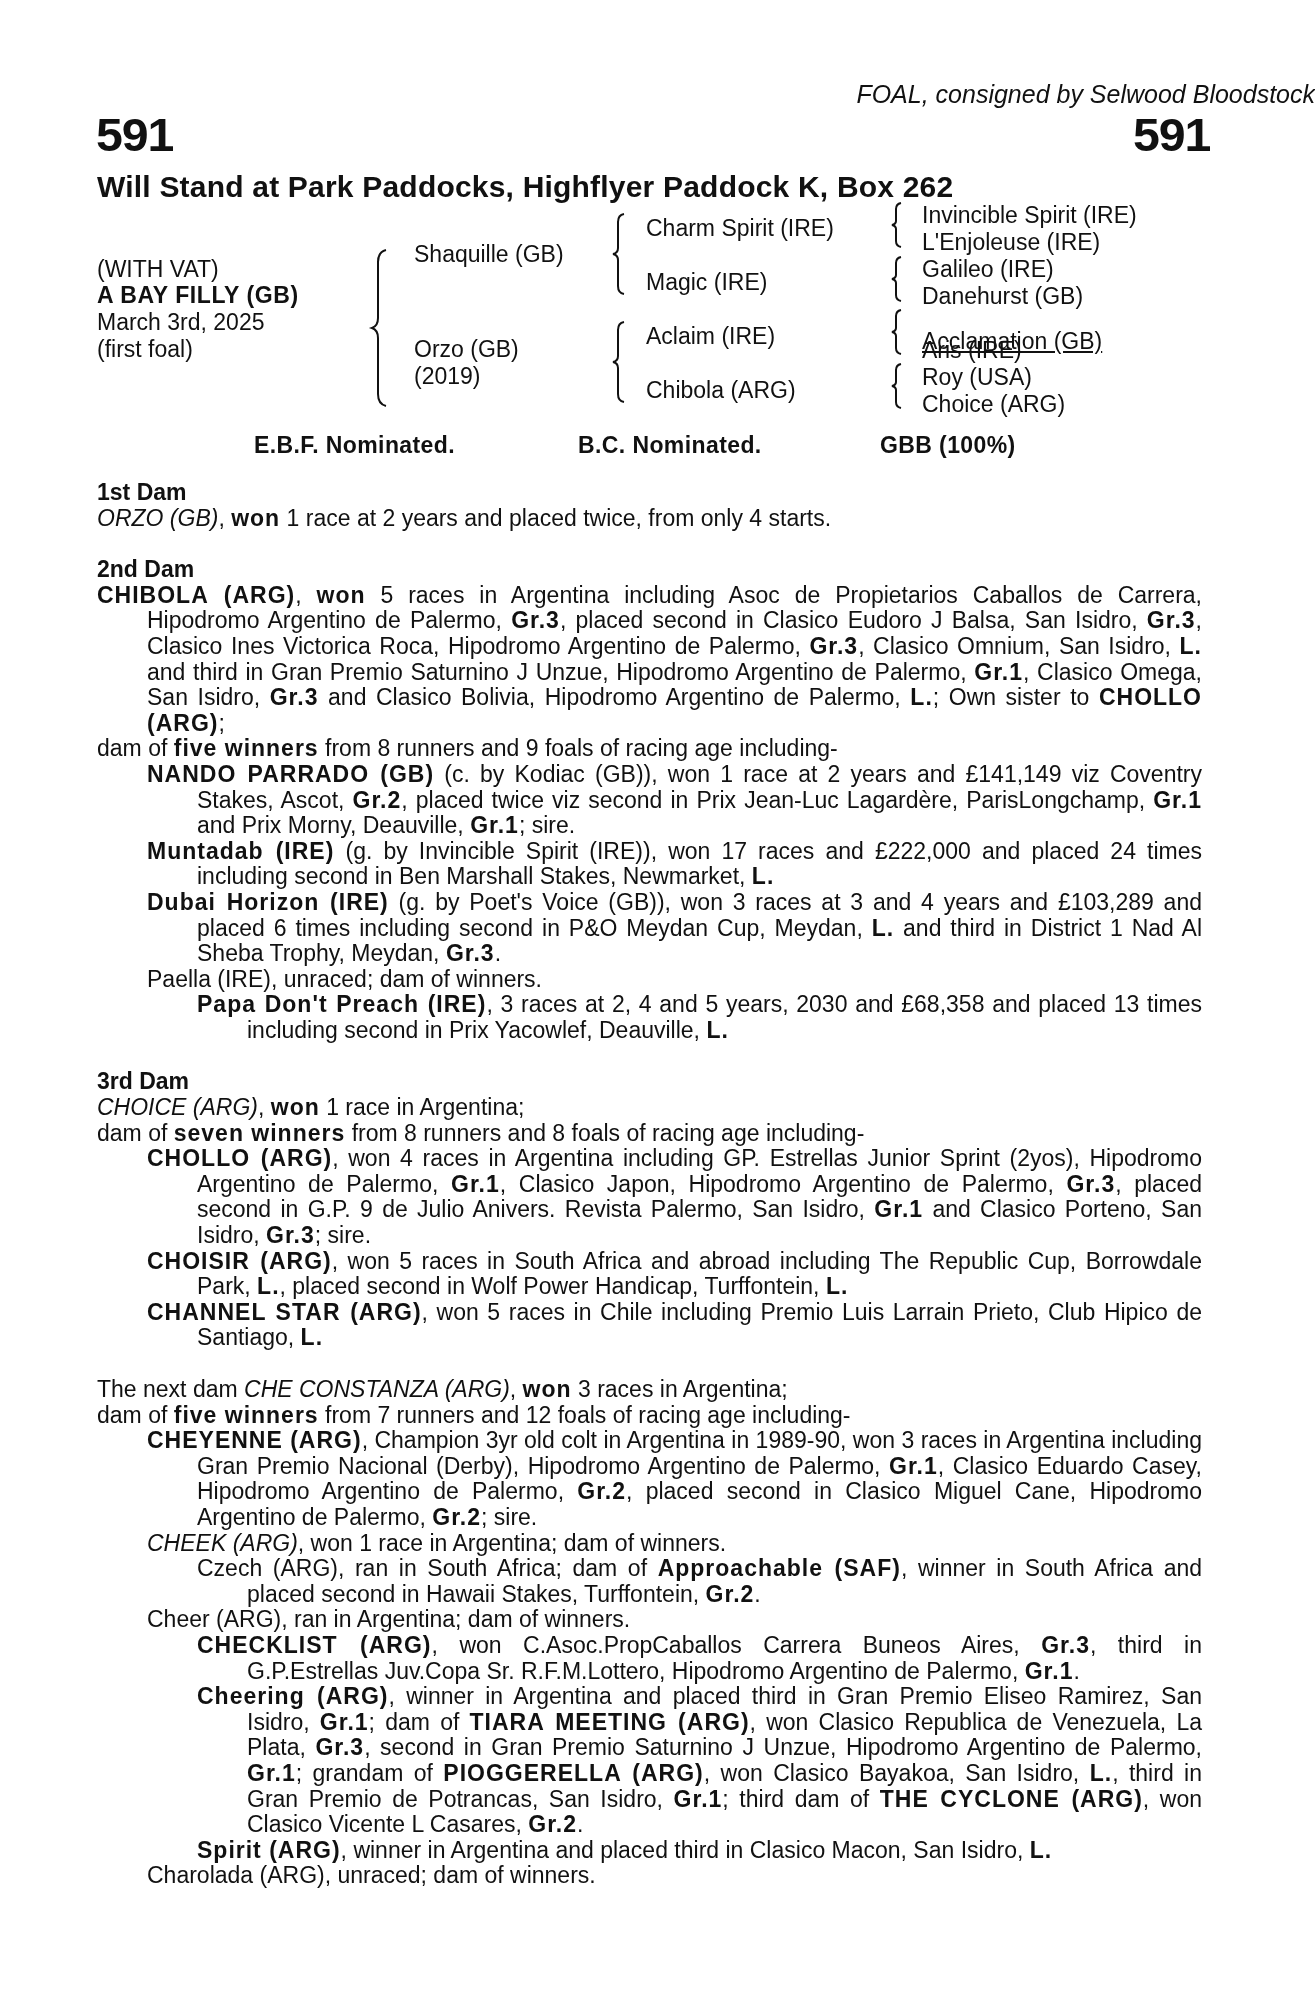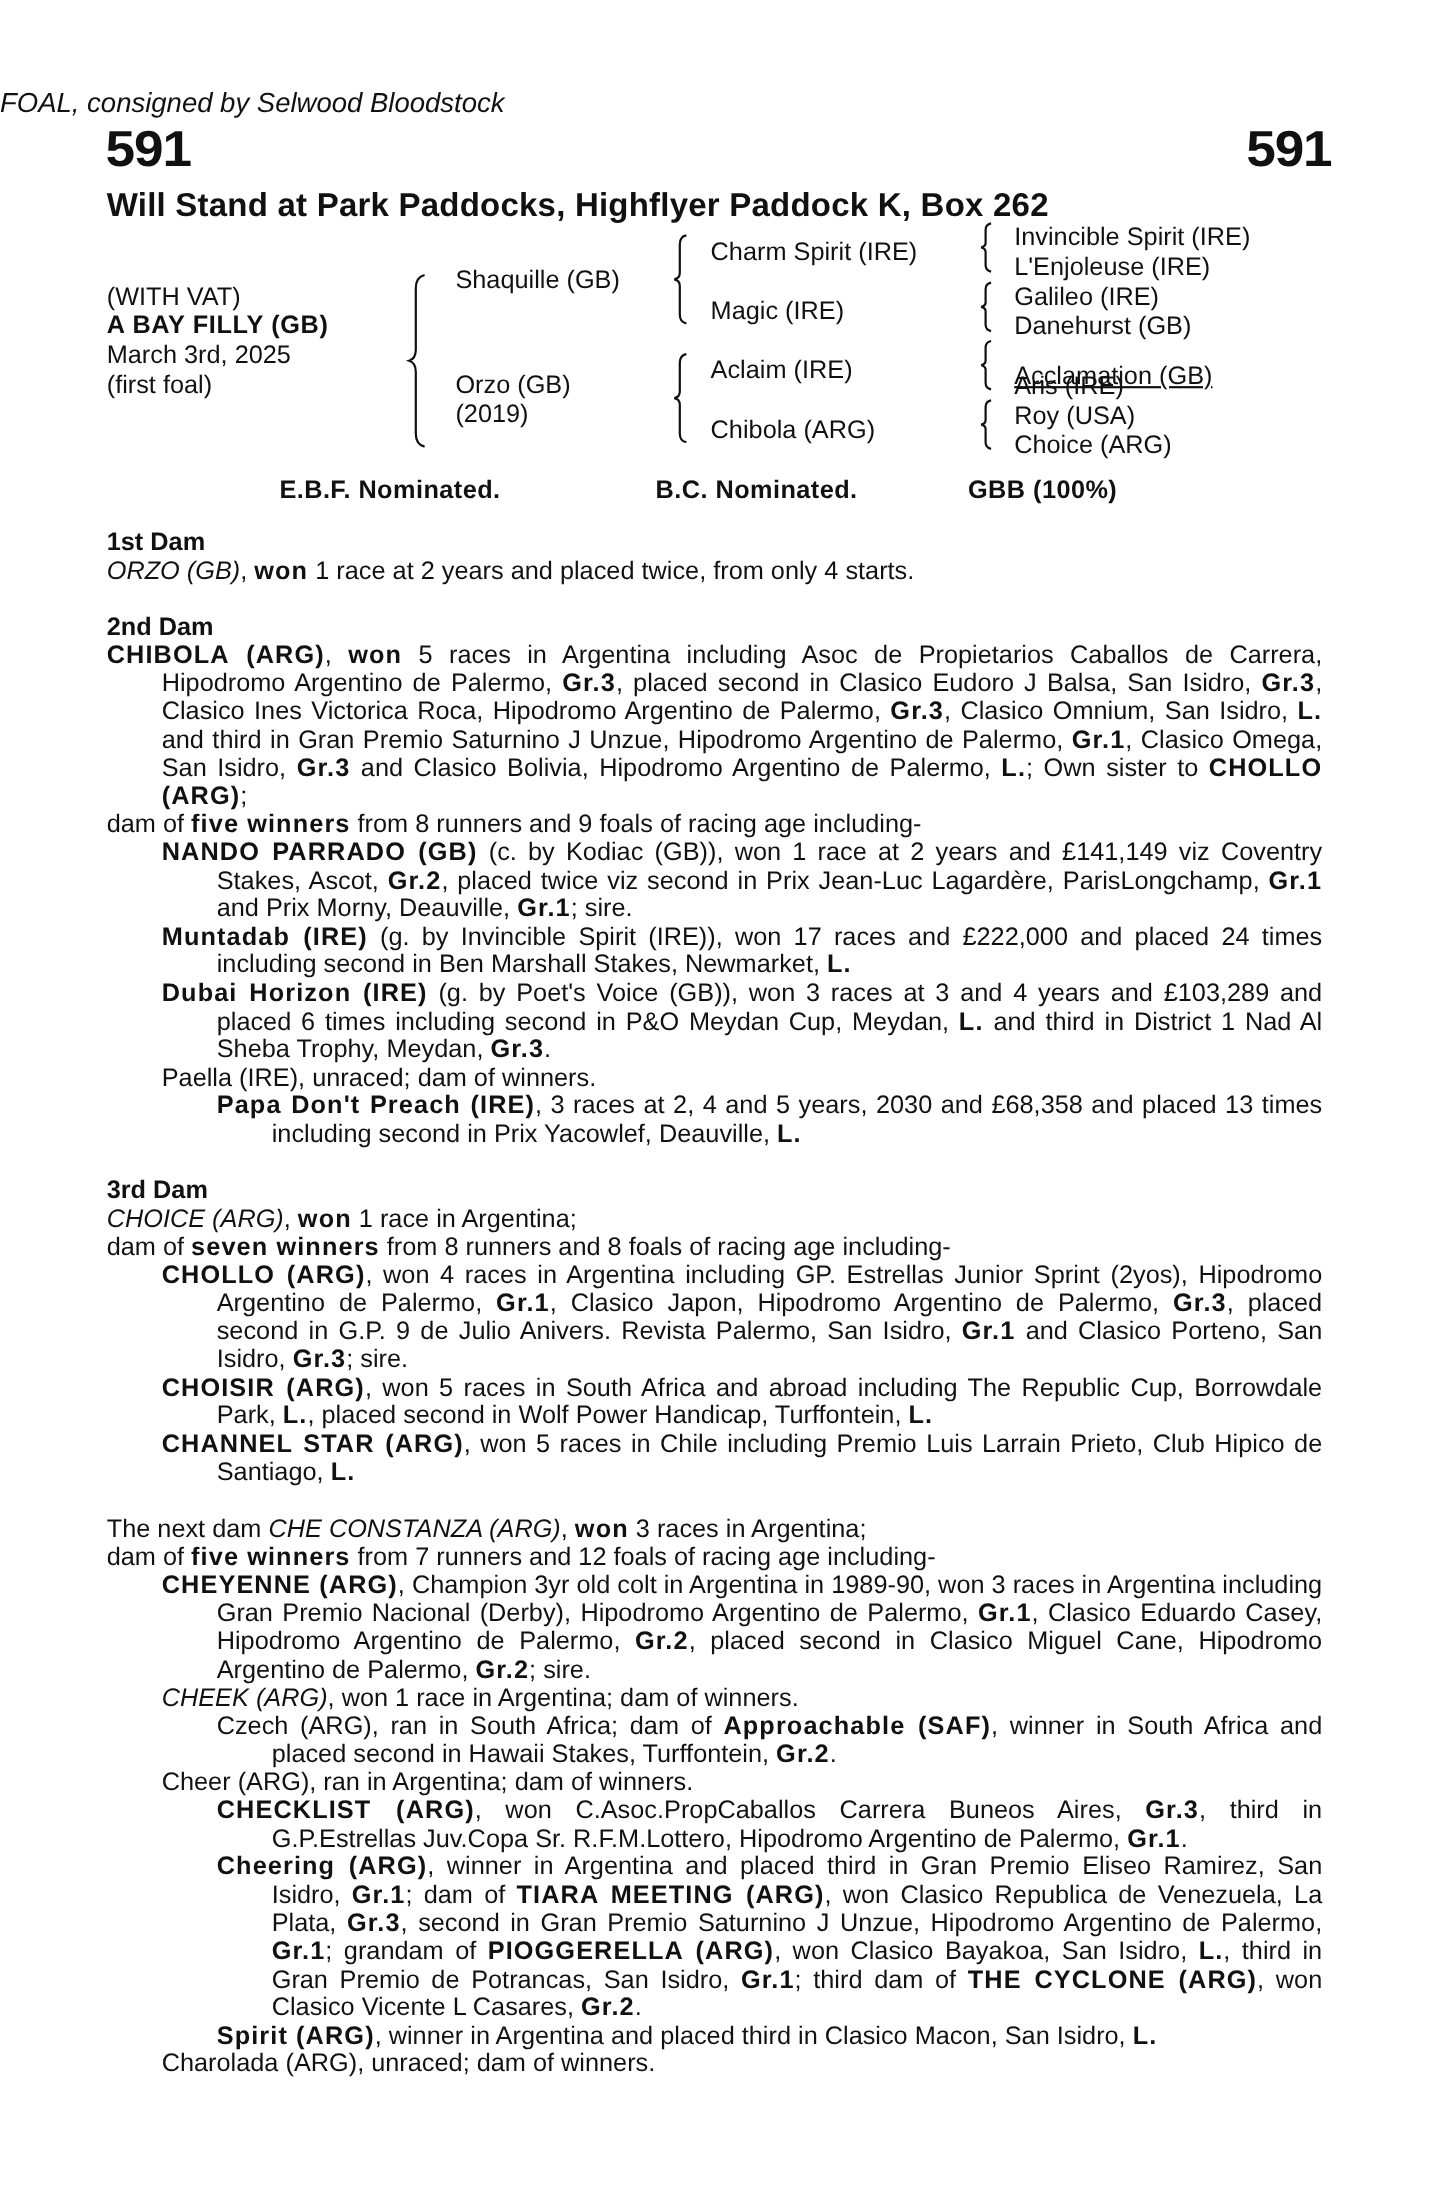--- a/index.html
+++ b/index.html
@@ -1,18 +1,18 @@
 <!DOCTYPE html>
 <html><head>
 <meta charset="utf-8">
 <style>
   html, body { margin: 0; padding: 0; background: #ffffff; }
   body { width: 1315px; height: 2000px; position: relative; overflow: hidden; color: #111; font-family: "Liberation Sans", sans-serif; }
   .abs { position: absolute; }
-  .consignor { left: 0; width: 1315px; top: 80px; text-align: left; font-style: italic; font-size: 25px; }
+  .consignor { left: 0; width: 1315px; top: 80px; text-align: right; font-style: italic; font-size: 25px; }
   .lot { top: 108px; font-size: 46px; font-weight: bold; letter-spacing: -1px; transform: scaleX(1.05); transform-origin: left; }
   .lot-left { left: 96px; }
   .lot-right { left: 1133px; }
   .stand { left: 97px; top: 170px; font-size: 30px; font-weight: bold; letter-spacing: 0.2px; }
   .ped-text { font-size: 23px; line-height: 27px; white-space: nowrap; }
   .heavy { font-weight: bold; letter-spacing: 0.6px; }
   .brace { position: absolute; }
   .nominations { top: 432px; font-size: 23px; font-weight: bold; letter-spacing: 0.4px; }
   .body-text { position: absolute; left: 97px; top: 480px; width: 1105px; font-size: 23px; line-height: 25.6px; }
   .para { text-align: justify; text-align-last: left; margin: 0; }
@@ -68,21 +68,21 @@
 <div class="abs ped-text" style="left:922px; top:202px;">Invincible Spirit (IRE)</div>
 <div class="abs ped-text" style="left:922px; top:229px;">L'Enjoleuse (IRE)</div>
 <div class="abs ped-text" style="left:922px; top:256px;">Galileo (IRE)</div>
 <div class="abs ped-text" style="left:922px; top:283px;">Danehurst (GB)</div>
 <div class="abs ped-text" style="left:922px; top:328px;text-decoration:underline;">Acclamation (GB)</div>
 <div class="abs ped-text" style="left:922px; top:337px;">Aris (IRE)</div>
 <div class="abs ped-text" style="left:922px; top:364px;">Roy (USA)</div>
 <div class="abs ped-text" style="left:922px; top:391px;">Choice (ARG)</div>
 
 <div class="abs nominations" style="left:254px;">E.B.F. Nominated.</div>
-<div class="abs nominations" style="left:596px;">B.C. Nominated.</div>
+<div class="abs nominations" style="left:578px;">B.C. Nominated.</div>
 <div class="abs nominations" style="left:880px;">GBB (100%)</div>
 
 <div class="body-text">
     <div>
       <p class="heading">1st Dam</p>
       <p class="para" style="margin-left: 50px; text-indent: -50px;"><span class="i">ORZO (GB)</span><span>, </span><span class="h">won</span><span> 1 race at 2 years and placed twice, from only 4 starts.</span></p>
     </div>
     <div class="gap"></div>
     <div>
       <p class="heading">2nd Dam</p>

